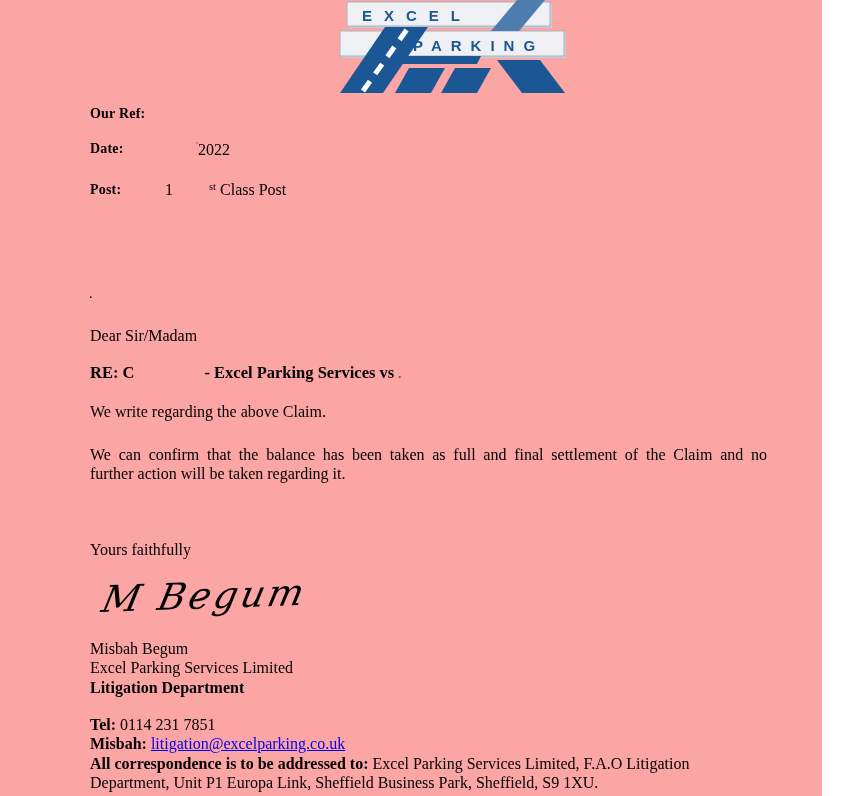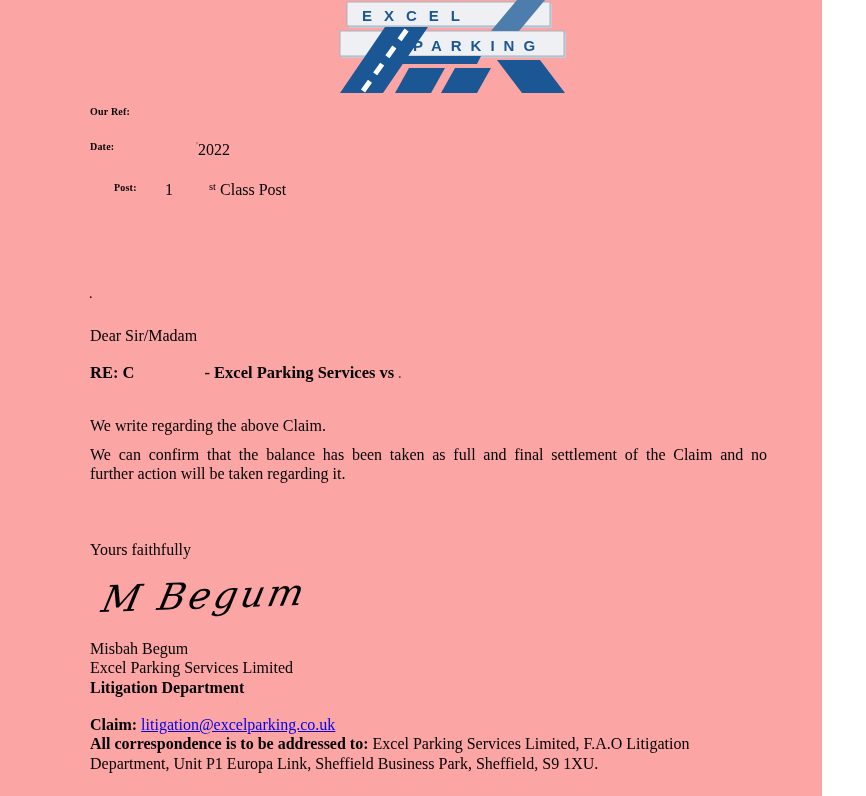--- a/index.html
+++ b/index.html
@@ -18,21 +18,21 @@
   }
   .abs { position: absolute; }
 
   
   #logo { left: 333px; top: 0; width: 233px; height: 93px; }
   #logo svg { display: block; }
 
   
   .ref-label {
     font-weight: bold;
-    font-size: 10px;
+    font-size: 14px;
     letter-spacing: 0.2px;
     text-align: right;
   }
   .ref-value { font-size: 16px; }
   .remnant { opacity: 0.55; font-size: 11px; vertical-align: 6px; }
 
   
   .body-text { font-size: 16px; line-height: 19.3px; }
   .bold { font-weight: bold; }
   .re-line { font-weight: bold; font-size: 16.5px; }
@@ -97,45 +97,46 @@
       <text x="29" y="21" font-family="Liberation Sans, sans-serif" font-size="15" font-weight="bold" fill="#1c5795" letter-spacing="12">EXCEL</text>
       <text x="80" y="51" font-family="Liberation Sans, sans-serif" font-size="15" font-weight="bold" fill="#1c5795" letter-spacing="9">PARKING</text>
     </svg>
   </div>
 
   <div class="abs ref-label" style="left:90px; top:106px;">Our Ref:</div>
 
   <div class="abs ref-label" style="left:90px; top:141px;">Date:</div>
   <div class="abs ref-value" style="left:196px; top:139px;"><span class="remnant">'</span><span>2022</span></div>
 
-  <div class="abs ref-label" style="left:90px; top:182px;margin-left:24px;">Post:</div>
+  <div class="abs ref-label" style="left:90px; top:182px;">Post:</div>
   <div class="abs ref-value" style="left:165px; top:181px;"><span>1</span><sup class="ord">st</sup><span> Class Post</span></div>
 
   <div class="abs stray-dot" style="left:89px; top:286px;">.</div>
 
   <div class="abs body-text" style="left:90px; top:326px;">Dear Sir/Madam</div>
 
   <div class="abs re-line" style="left:90px; top:363px;"><span>RE: C</span><span class="re-gap"></span><span>- Excel Parking Services vs</span> <span class="re-remnant">.</span></div>
 
-  <div class="abs body-text para" style="left:90px; top:416px;">We write regarding the above Claim.</div>
+  <div class="abs body-text para" style="left:90px; top:402px;">We write regarding the above Claim.</div>
 
   <div class="abs body-text para" style="left:90px; top:445px;">
     <div class="justify-force">We can confirm that the balance has been taken as full and final settlement of the Claim and no</div>
     <div>further action will be taken regarding it.</div>
   </div>
 
 
   <div class="abs body-text" style="left:90px; top:540px;">Yours faithfully</div>
 
   <div class="abs signature" style="left:98px; top:578px;">M Begum</div>
 
   <div class="abs stack" style="left:90px; top:639px;">
     <div>Misbah Begum</div>
     <div>Excel Parking Services Limited</div>
     <div class="bold">Litigation Department</div>
   </div>
 
   <div class="abs contact" style="left:90px; top:715px;">
-    <div><span class="bold">Claim:</span> <a class="email-link">litigation@excelparking.co.uk</a></div>
+    <div><span class="bold">Tel:</span> <span>0114 231 7851</span></div>
+    <div><span class="bold">Misbah:</span> <a class="email-link">litigation@excelparking.co.uk</a></div>
     <div><span class="bold">All correspondence is to be addressed to:</span> <span>Excel Parking Services Limited, F.A.O Litigation Department, Unit P1 Europa Link, Sheffield Business Park, Sheffield, S9 1XU.</span></div>
   </div>
 
 </div>
 
 </body></html>

